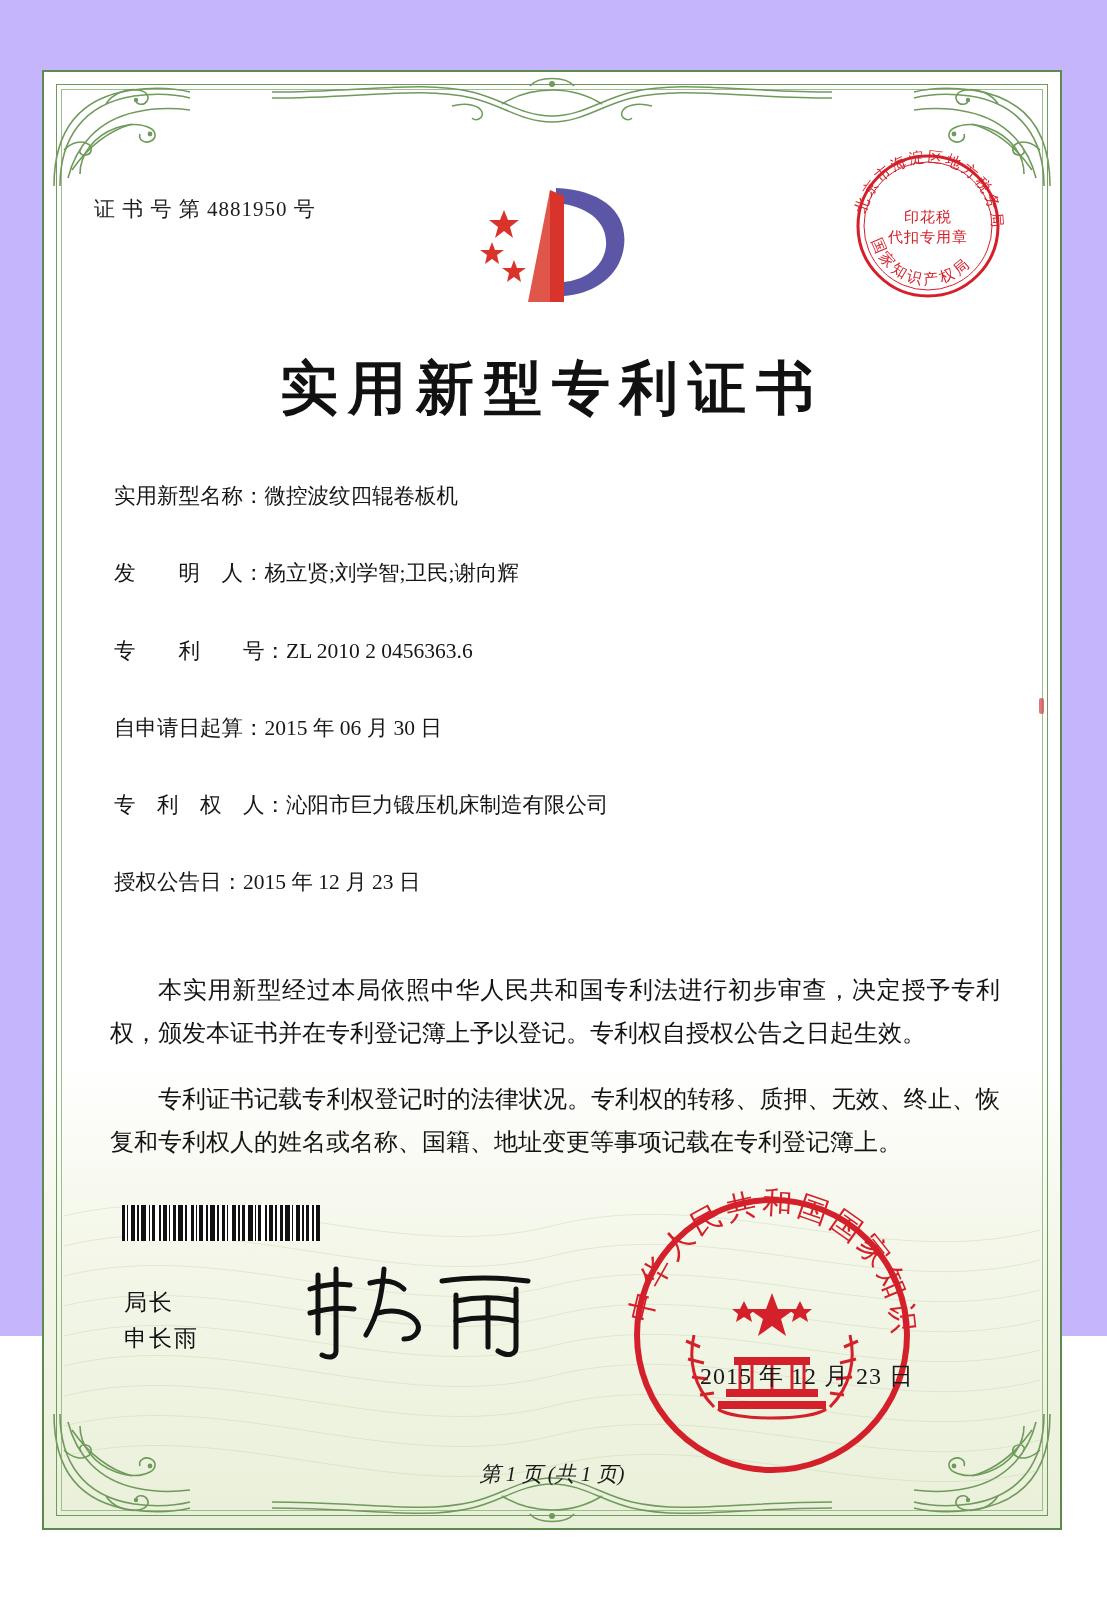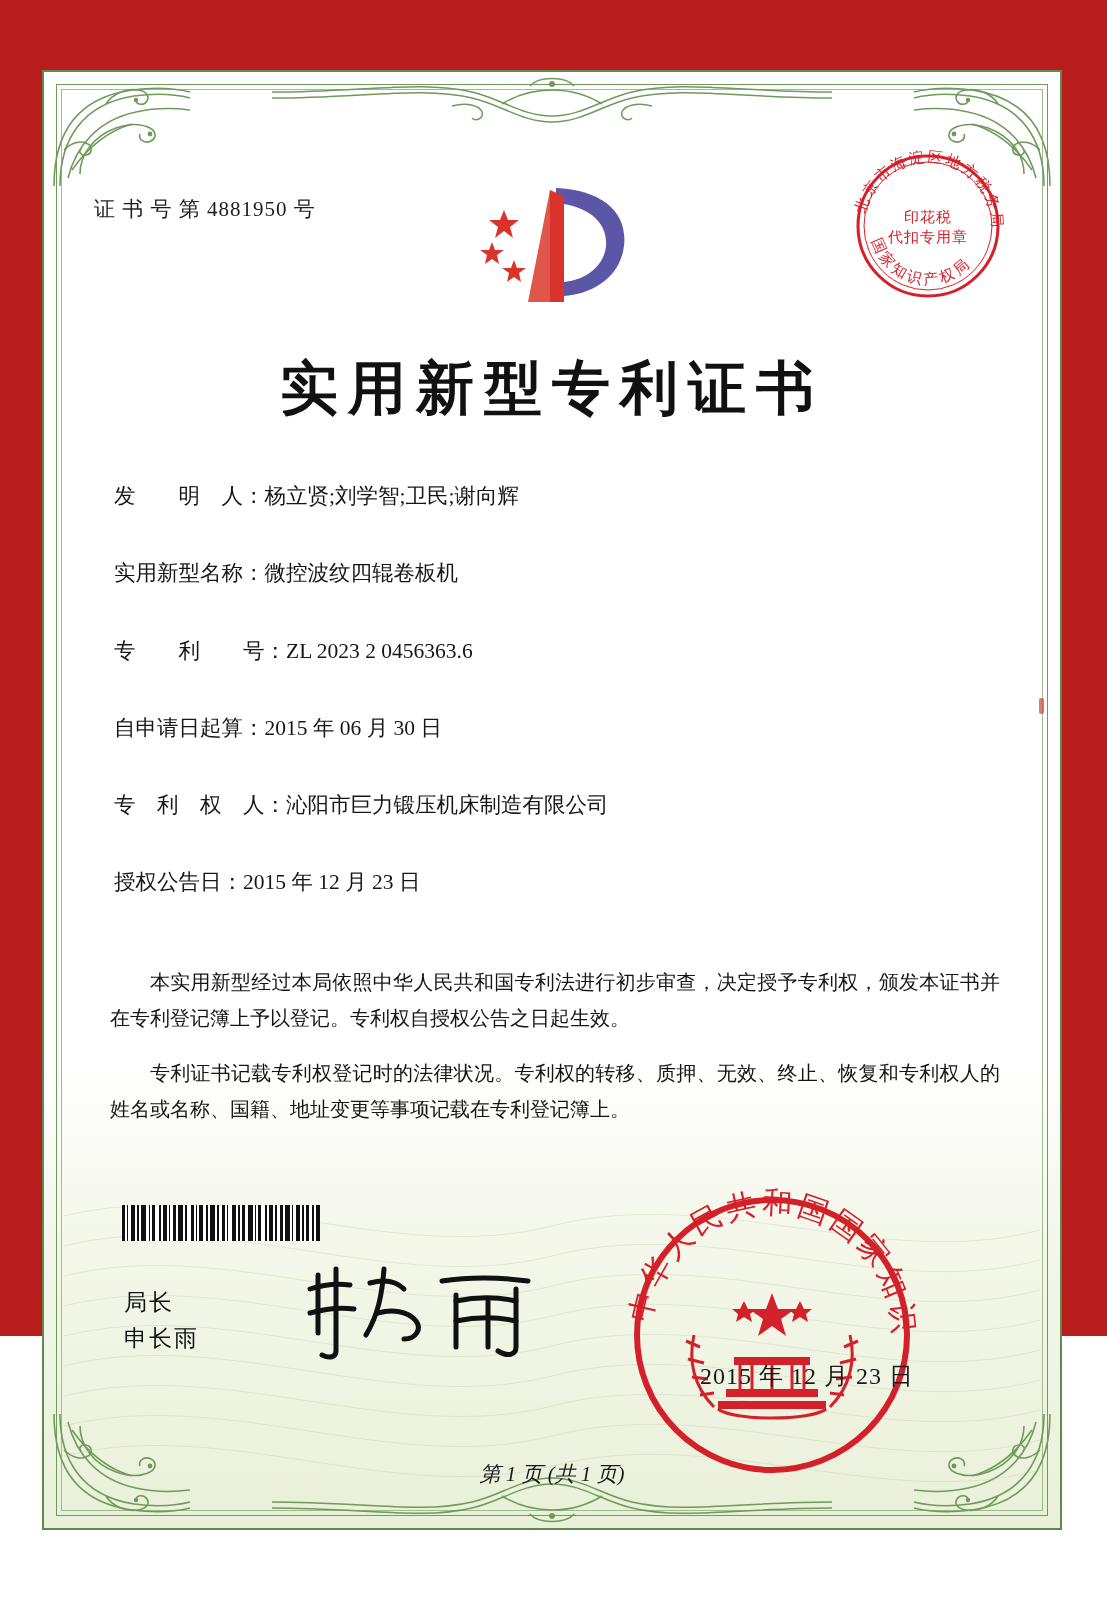--- a/index.html
+++ b/index.html
@@ -14,21 +14,21 @@
     color: #1a1a1a;
     position: relative;
     overflow: hidden;
   }
 
   
   .page {
     position: absolute;
     left: 0; top: 0;
     width: 1107px; height: 1336px;
-    background: #b91c1c;
+    background: #c4b5fd;
   }
 
   .cert {
     position: absolute;
     left: 42px;
     top: 70px;
     width: 1020px;
     height: 1460px;
     background: linear-gradient(to bottom, #ffffff 0%, #ffffff 68%, #f4f7ea 80%, #eef3e0 92%, #e9f0d8 100%);
     box-sizing: border-box;
@@ -149,21 +149,21 @@
     white-space: nowrap;
   }
   .field .lbl { letter-spacing: 0px; }
   .field .val { letter-spacing: 0px; }
 
   .paras {
     position: absolute;
     left: 68px;
     right: 62px;
     top: 875px;
-    font-size: 20px;
+    font-size: 24px;
     line-height: 1.78;
     color: #141414;
     text-align: justify;
   }
   .para { text-indent: 2em; margin-bottom: 2px; }
 
   
   .barcode {
     position: absolute;
     left: 80px;
@@ -363,27 +363,27 @@
           <textPath href="#arcBot" startOffset="8%">国家知识产权局</textPath>
         </text>
         <text x="86" y="82" text-anchor="middle" fill="#d4202a" font-size="15" font-family="'Liberation Serif',serif" letter-spacing="1">印花税</text>
         <text x="86" y="102" text-anchor="middle" fill="#d4202a" font-size="15" font-family="'Liberation Serif',serif" letter-spacing="1">代扣专用章</text>
       </svg>
 
       <div class="title">实用新型专利证书</div>
 
       <div class="fields">
         <div class="field">
+          <span class="lbl">实用新型名称：</span><span class="val">微控波纹四辊卷板机</span>
+        </div>
+        <div class="field">
           <span class="lbl">发　　明　人：</span><span class="val">杨立贤;刘学智;卫民;谢向辉</span>
         </div>
         <div class="field">
-          <span class="lbl">实用新型名称：</span><span class="val">微控波纹四辊卷板机</span>
-        </div>
-        <div class="field">
-          <span class="lbl">专　　利　　号：</span><span class="val">ZL 2023 2 0456363.6</span>
+          <span class="lbl">专　　利　　号：</span><span class="val">ZL 2010 2 0456363.6</span>
         </div>
         <div class="field">
           <span class="lbl">自申请日起算：</span><span class="val">2015 年 06 月 30 日</span>
         </div>
         <div class="field">
           <span class="lbl">专　利　权　人：</span><span class="val">沁阳市巨力锻压机床制造有限公司</span>
         </div>
         <div class="field">
           <span class="lbl">授权公告日：</span><span class="val">2015 年 12 月 23 日</span>
         </div>

